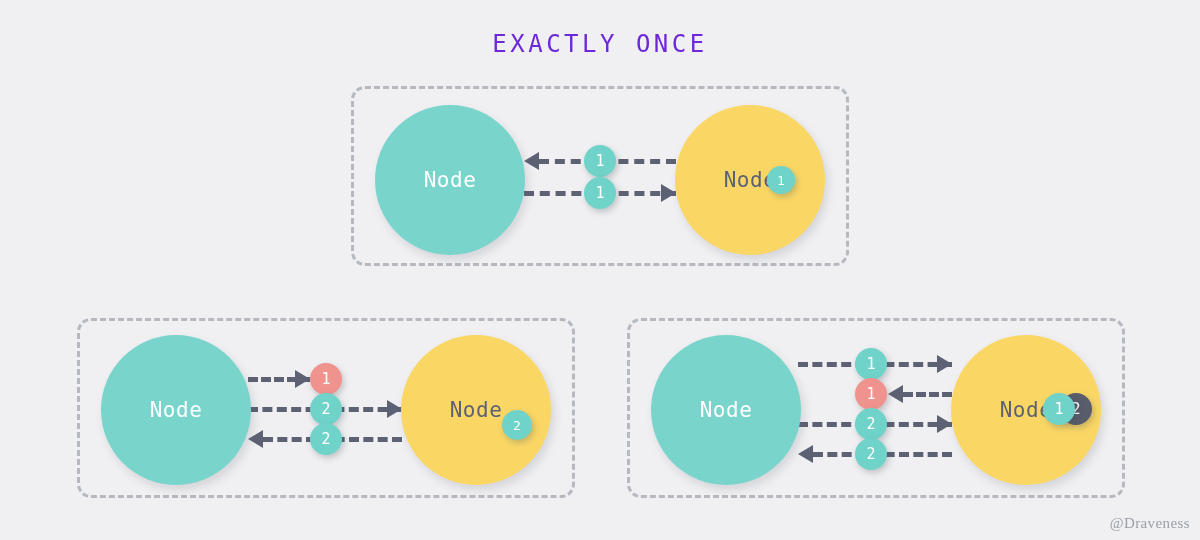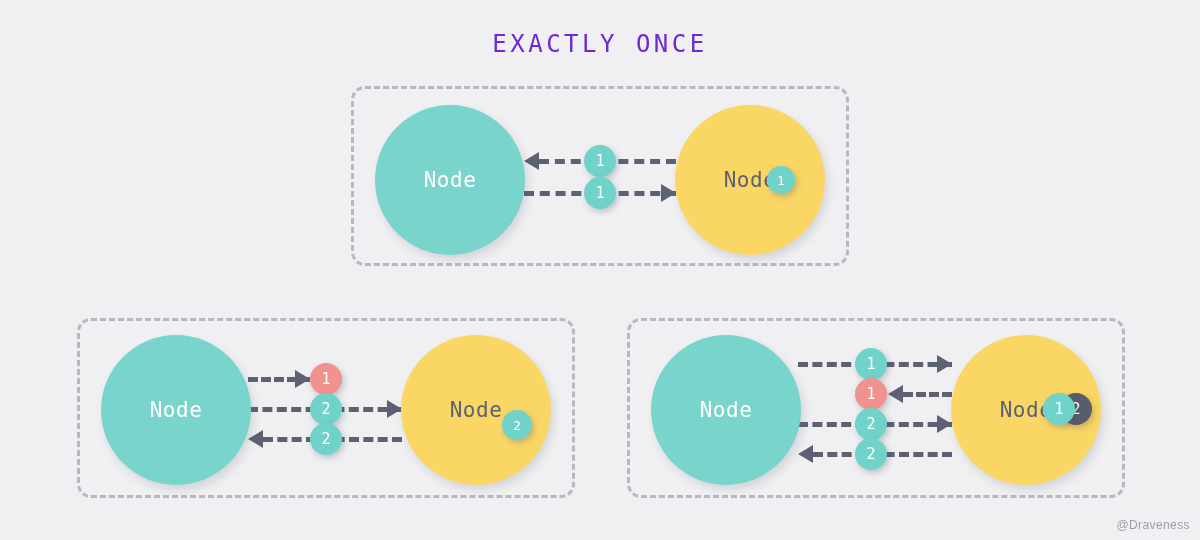--- a/index.html
+++ b/index.html
@@ -101,22 +101,22 @@
     border-bottom: 9px solid transparent;
   }
   .arrow-head.right { border-left: 15px solid #5c6173; }
   .arrow-head.left  { border-right: 15px solid #5c6173; }
 
   
   .watermark {
     position: absolute;
     right: 10px;
     bottom: 8px;
-    font-family: Liberation Sans, sans-serif;
-    font-size: 12px;
+    font-family: Liberation Serif, serif;
+    font-size: 15px;
     color: #9a9eaa;
     letter-spacing: 0.4px;
     white-space: pre;
   }
 </style>
 </head>
 <body>
 
 <div id="canvas">
 

